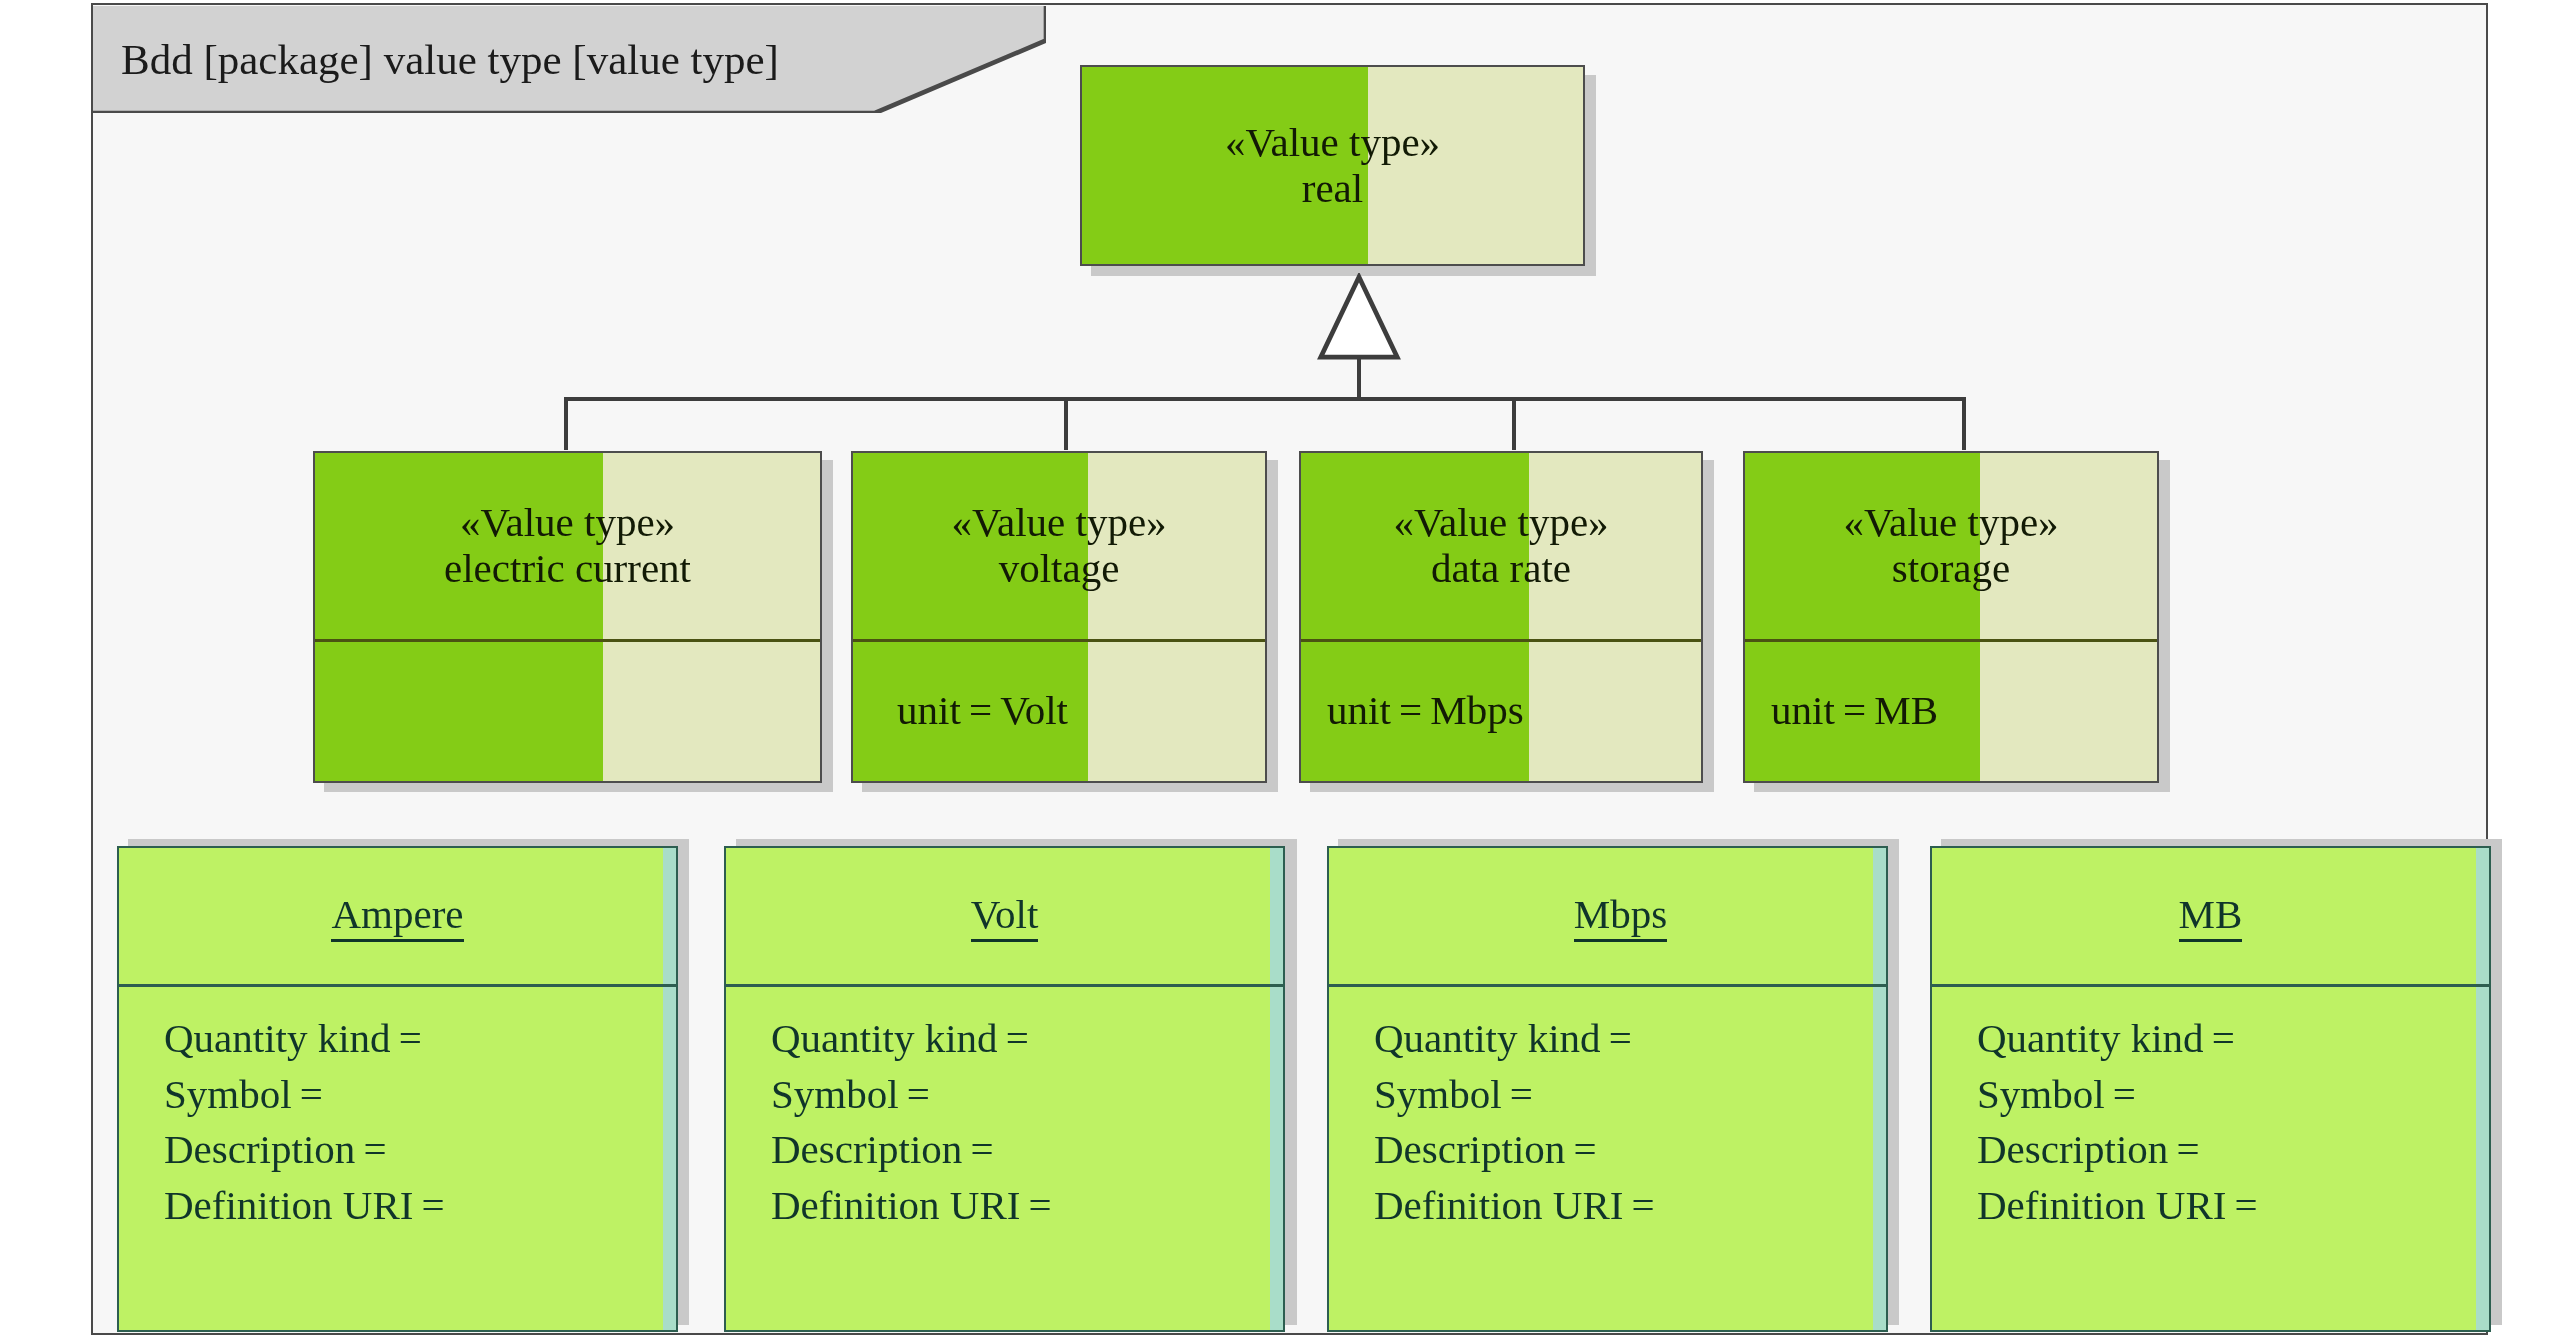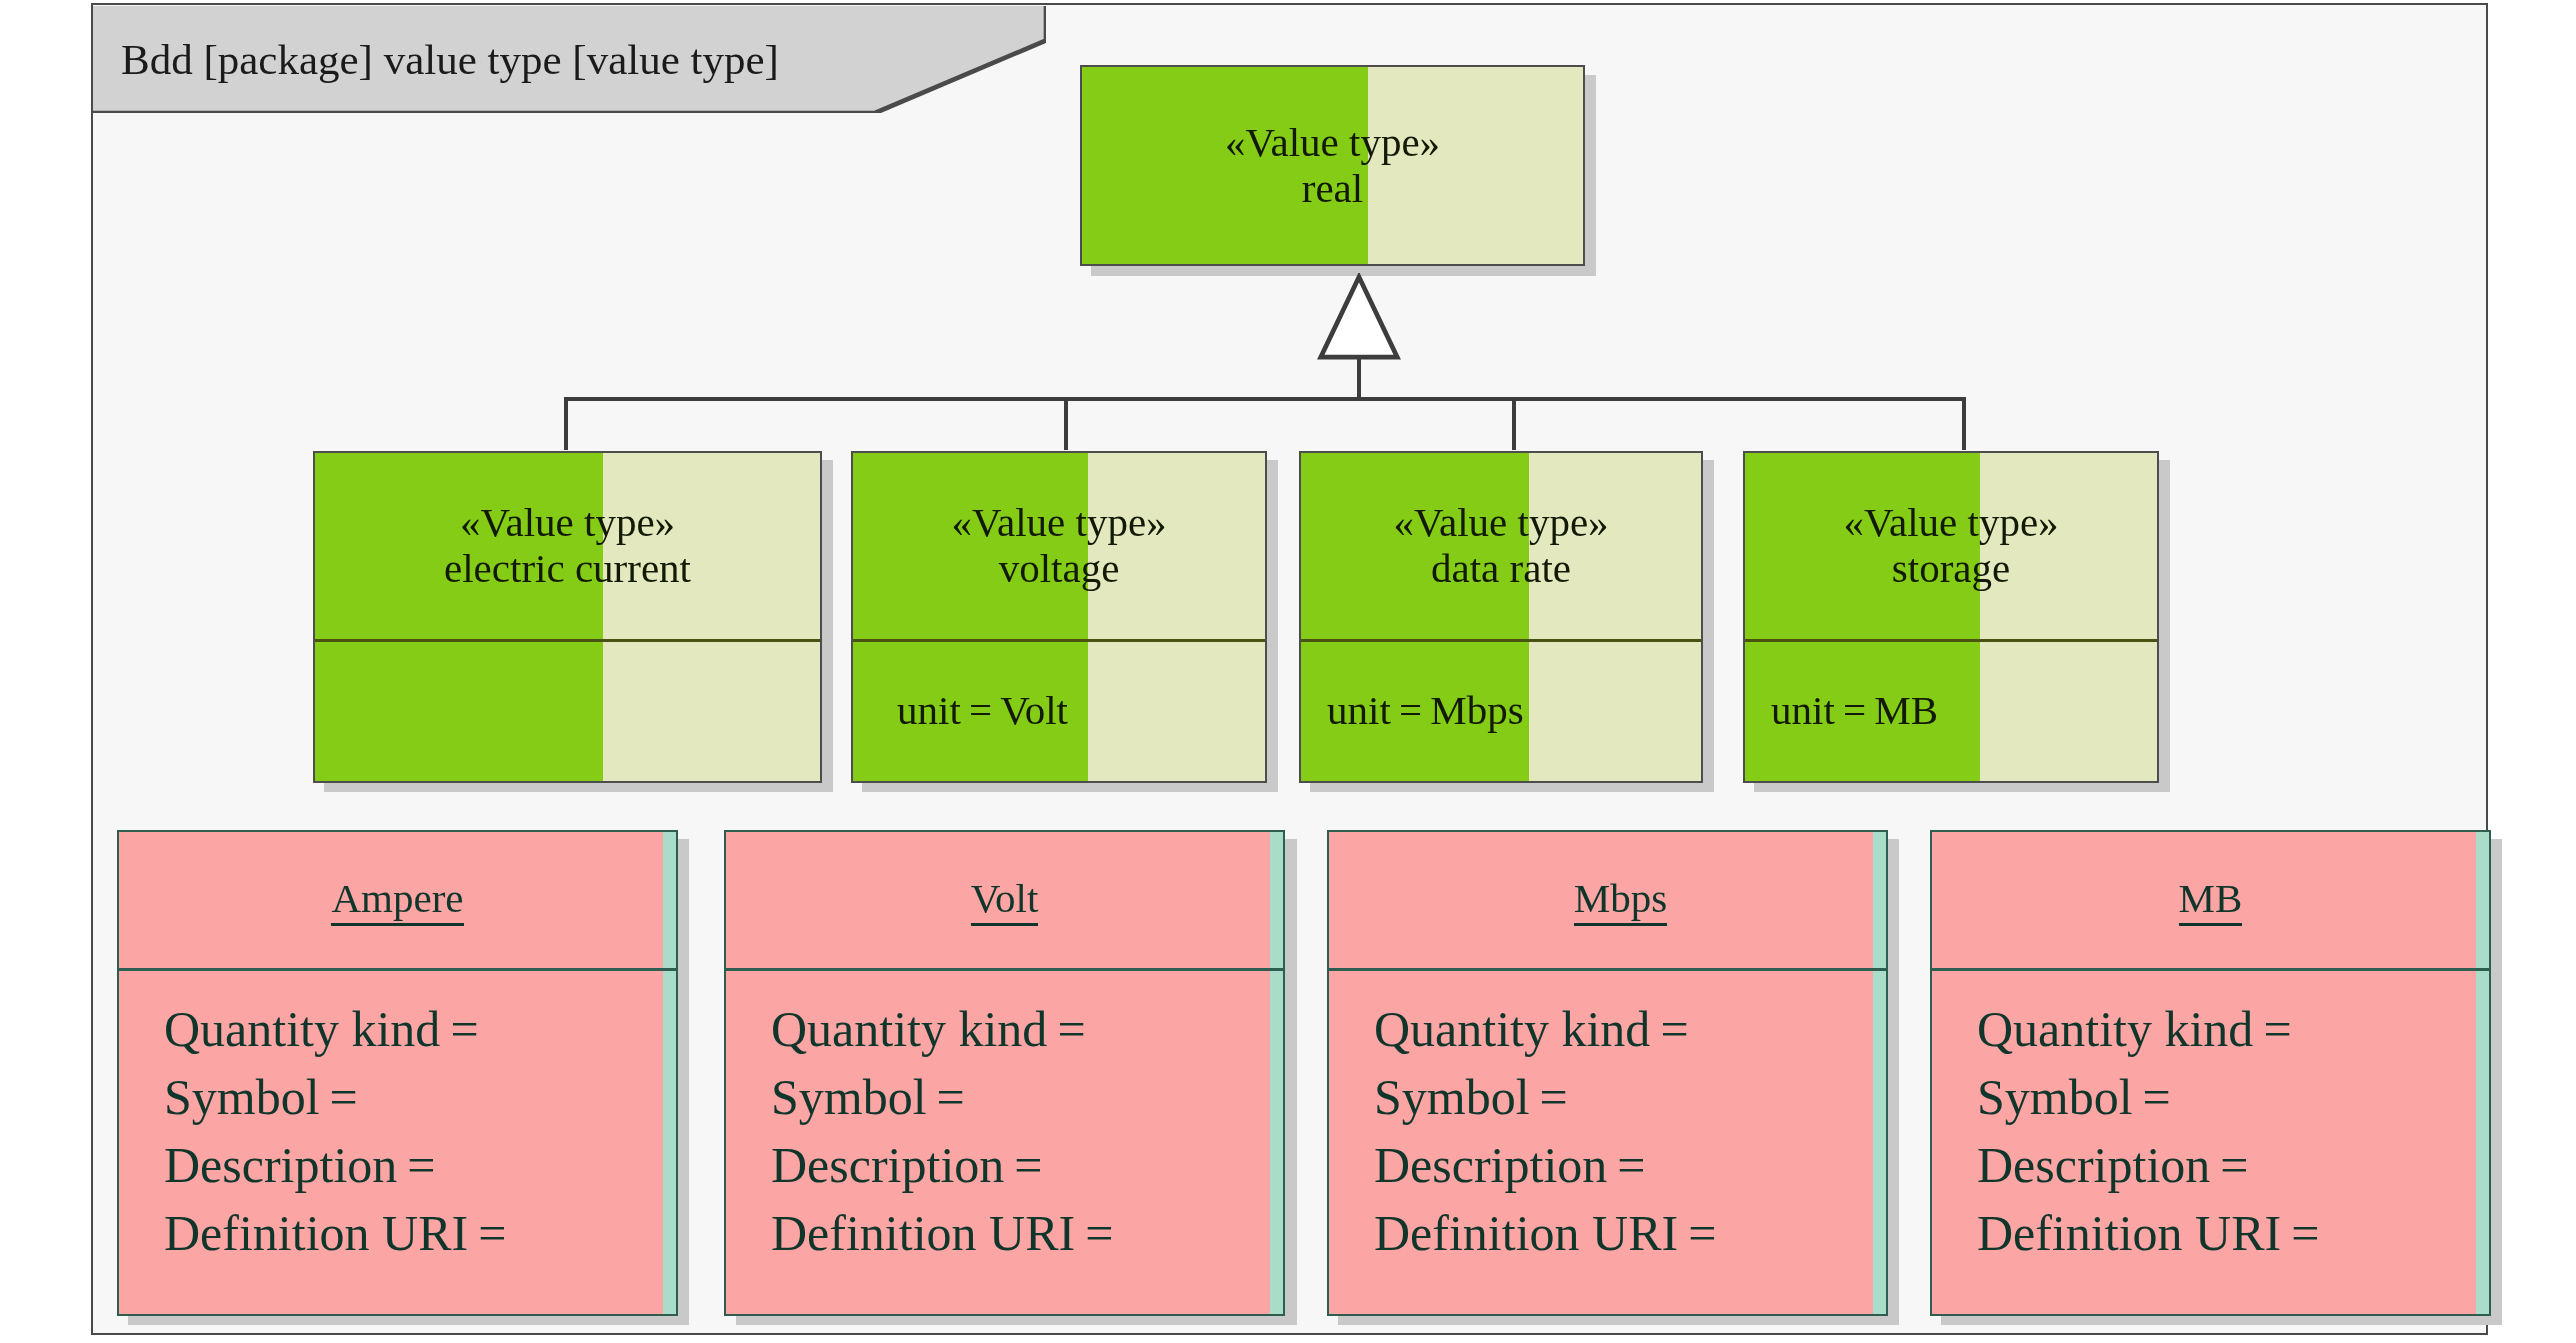--- a/index.html
+++ b/index.html
@@ -123,22 +123,23 @@
     padding-left: 26px;
     box-sizing: border-box;
     font-size: 41px;
     color: #121a05;
     white-space: nowrap;
   }
 
   
   .unit-block {
     border: 2.8px solid #2d5e50;
-    background: #fca5a5;
+    background: #bef264;
     overflow: hidden;
+    margin-top: 16px;
   }
   .unit-block .tone {
     position: absolute;
     top: 0;
     bottom: 0;
     right: 0;
     width: 13px;
     background: #a9ddc9;
     pointer-events: none;
   }
@@ -163,21 +164,21 @@
     height: 2.8px;
     background: #2d5e50;
   }
   .unit-compartment {
     position: relative;
     z-index: 2;
     padding: 24px 0 0 45px;
     box-sizing: border-box;
   }
   .unit-compartment .attr {
-    font-size: 50px;
+    font-size: 41px;
     line-height: 1.36;
     color: #10352a;
     white-space: nowrap;
   }
 
   
   .conn {
     position: absolute;
     background: #3d3d3d;
     z-index: 2;

